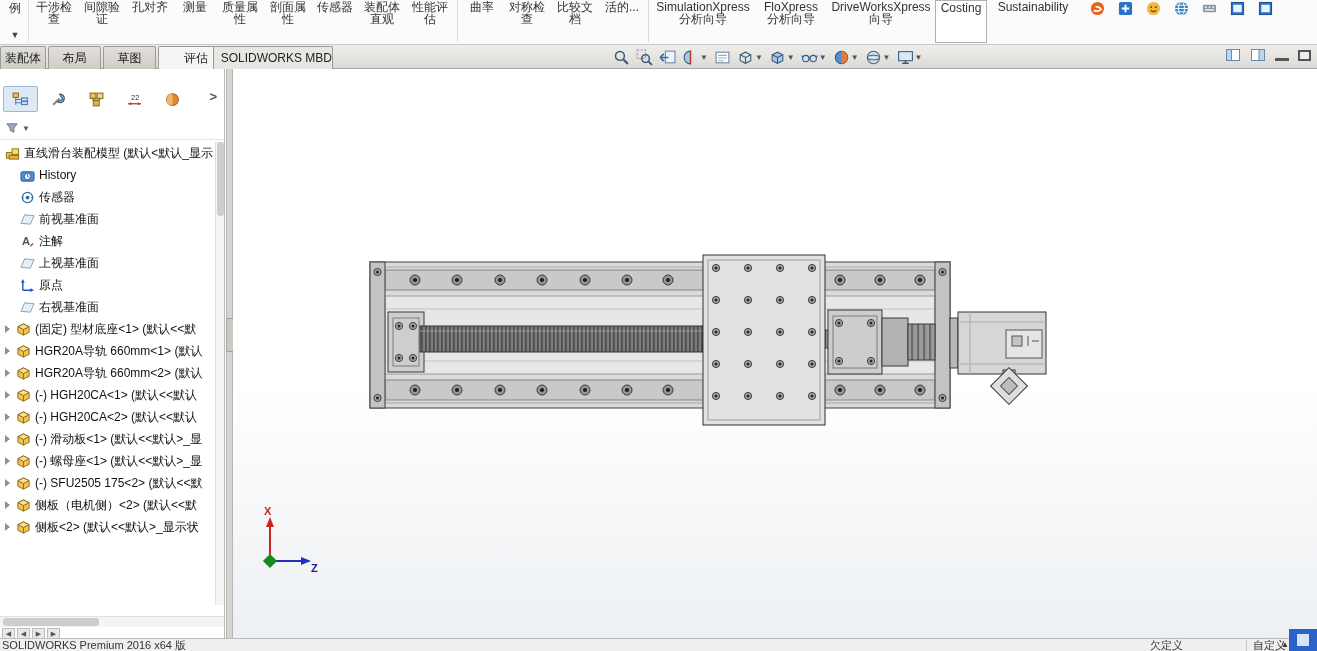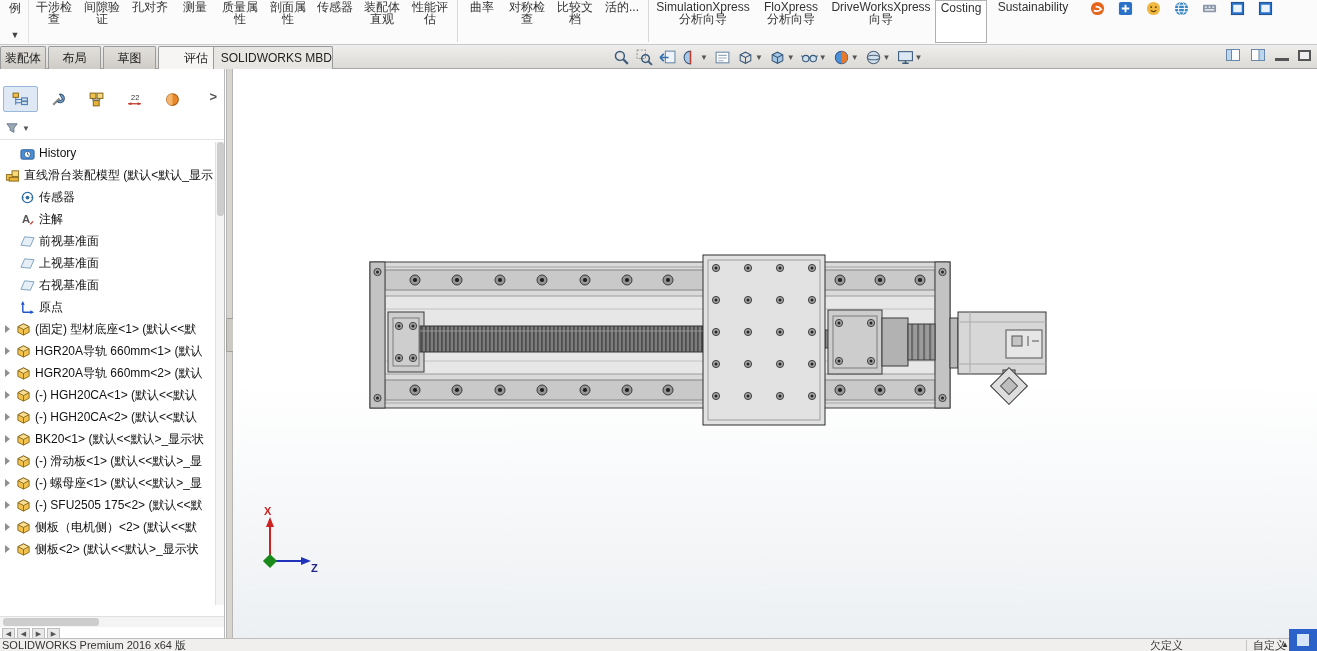--- a/index.html
+++ b/index.html
@@ -461,68 +461,68 @@
   </div>
   <div id="panel-chevron">&gt;</div>
   <div id="filter-row">
     <svg>
         <use href="#s-filter"></use>
       </svg>
     <span class="car">▼</span>
   </div>
 
   <div id="tree">
+    <div class="trow lvl0">
+        <svg class="ti">
+          <use href="#s-asm"></use>
+        </svg>
+        <span class="tl">直线滑台装配模型 (默认&lt;默认_显示</span>
+      </div>
     <div class="trow lvl1">
         <svg class="ti">
           <use href="#s-hist"></use>
         </svg>
         <span class="tl">History</span>
       </div>
-    <div class="trow lvl0">
-        <svg class="ti">
-          <use href="#s-asm"></use>
-        </svg>
-        <span class="tl">直线滑台装配模型 (默认&lt;默认_显示</span>
-      </div>
     <div class="trow lvl1">
         <svg class="ti">
           <use href="#s-sensor"></use>
         </svg>
         <span class="tl">传感器</span>
       </div>
     <div class="trow lvl1">
         <svg class="ti">
+          <use href="#s-plane"></use>
+        </svg>
+        <span class="tl">前视基准面</span>
+      </div>
+    <div class="trow lvl1">
+        <svg class="ti">
           <use href="#s-ann"></use>
         </svg>
         <span class="tl">注解</span>
       </div>
     <div class="trow lvl1">
         <svg class="ti">
           <use href="#s-plane"></use>
         </svg>
-        <span class="tl">前视基准面</span>
+        <span class="tl">上视基准面</span>
       </div>
     <div class="trow lvl1">
         <svg class="ti">
+          <use href="#s-origin"></use>
+        </svg>
+        <span class="tl">原点</span>
+      </div>
+    <div class="trow lvl1">
+        <svg class="ti">
           <use href="#s-plane"></use>
         </svg>
-        <span class="tl">上视基准面</span>
-      </div>
-    <div class="trow lvl1">
-        <svg class="ti">
-          <use href="#s-plane"></use>
-        </svg>
         <span class="tl">右视基准面</span>
       </div>
-    <div class="trow lvl1">
-        <svg class="ti">
-          <use href="#s-origin"></use>
-        </svg>
-        <span class="tl">原点</span>
-      </div>
     <div class="trow comp">
         <span class="exp"></span>
         <svg class="ti">
           <use href="#s-part"></use>
         </svg>
         <span class="tl">(固定) 型材底座&lt;1&gt; (默认&lt;&lt;默</span>
       </div>
     <div class="trow comp">
         <span class="exp"></span>
         <svg class="ti">
@@ -543,27 +543,20 @@
           <use href="#s-part"></use>
         </svg>
         <span class="tl">(-) HGH20CA&lt;1&gt; (默认&lt;&lt;默认</span>
       </div>
     <div class="trow comp">
         <span class="exp"></span>
         <svg class="ti">
           <use href="#s-part"></use>
         </svg>
         <span class="tl">(-) HGH20CA&lt;2&gt; (默认&lt;&lt;默认</span>
-      </div>
-    <div class="trow comp">
-        <span class="exp"></span>
-        <svg class="ti">
-          <use href="#s-part"></use>
-        </svg>
-        <span class="tl">BK20&lt;1&gt; (默认&lt;&lt;默认&gt;_显示状</span>
       </div>
     <div class="trow comp">
         <span class="exp"></span>
         <svg class="ti">
           <use href="#s-part"></use>
         </svg>
         <span class="tl">(-) 滑动板&lt;1&gt; (默认&lt;&lt;默认&gt;_显</span>
       </div>
     <div class="trow comp">
         <span class="exp"></span>

